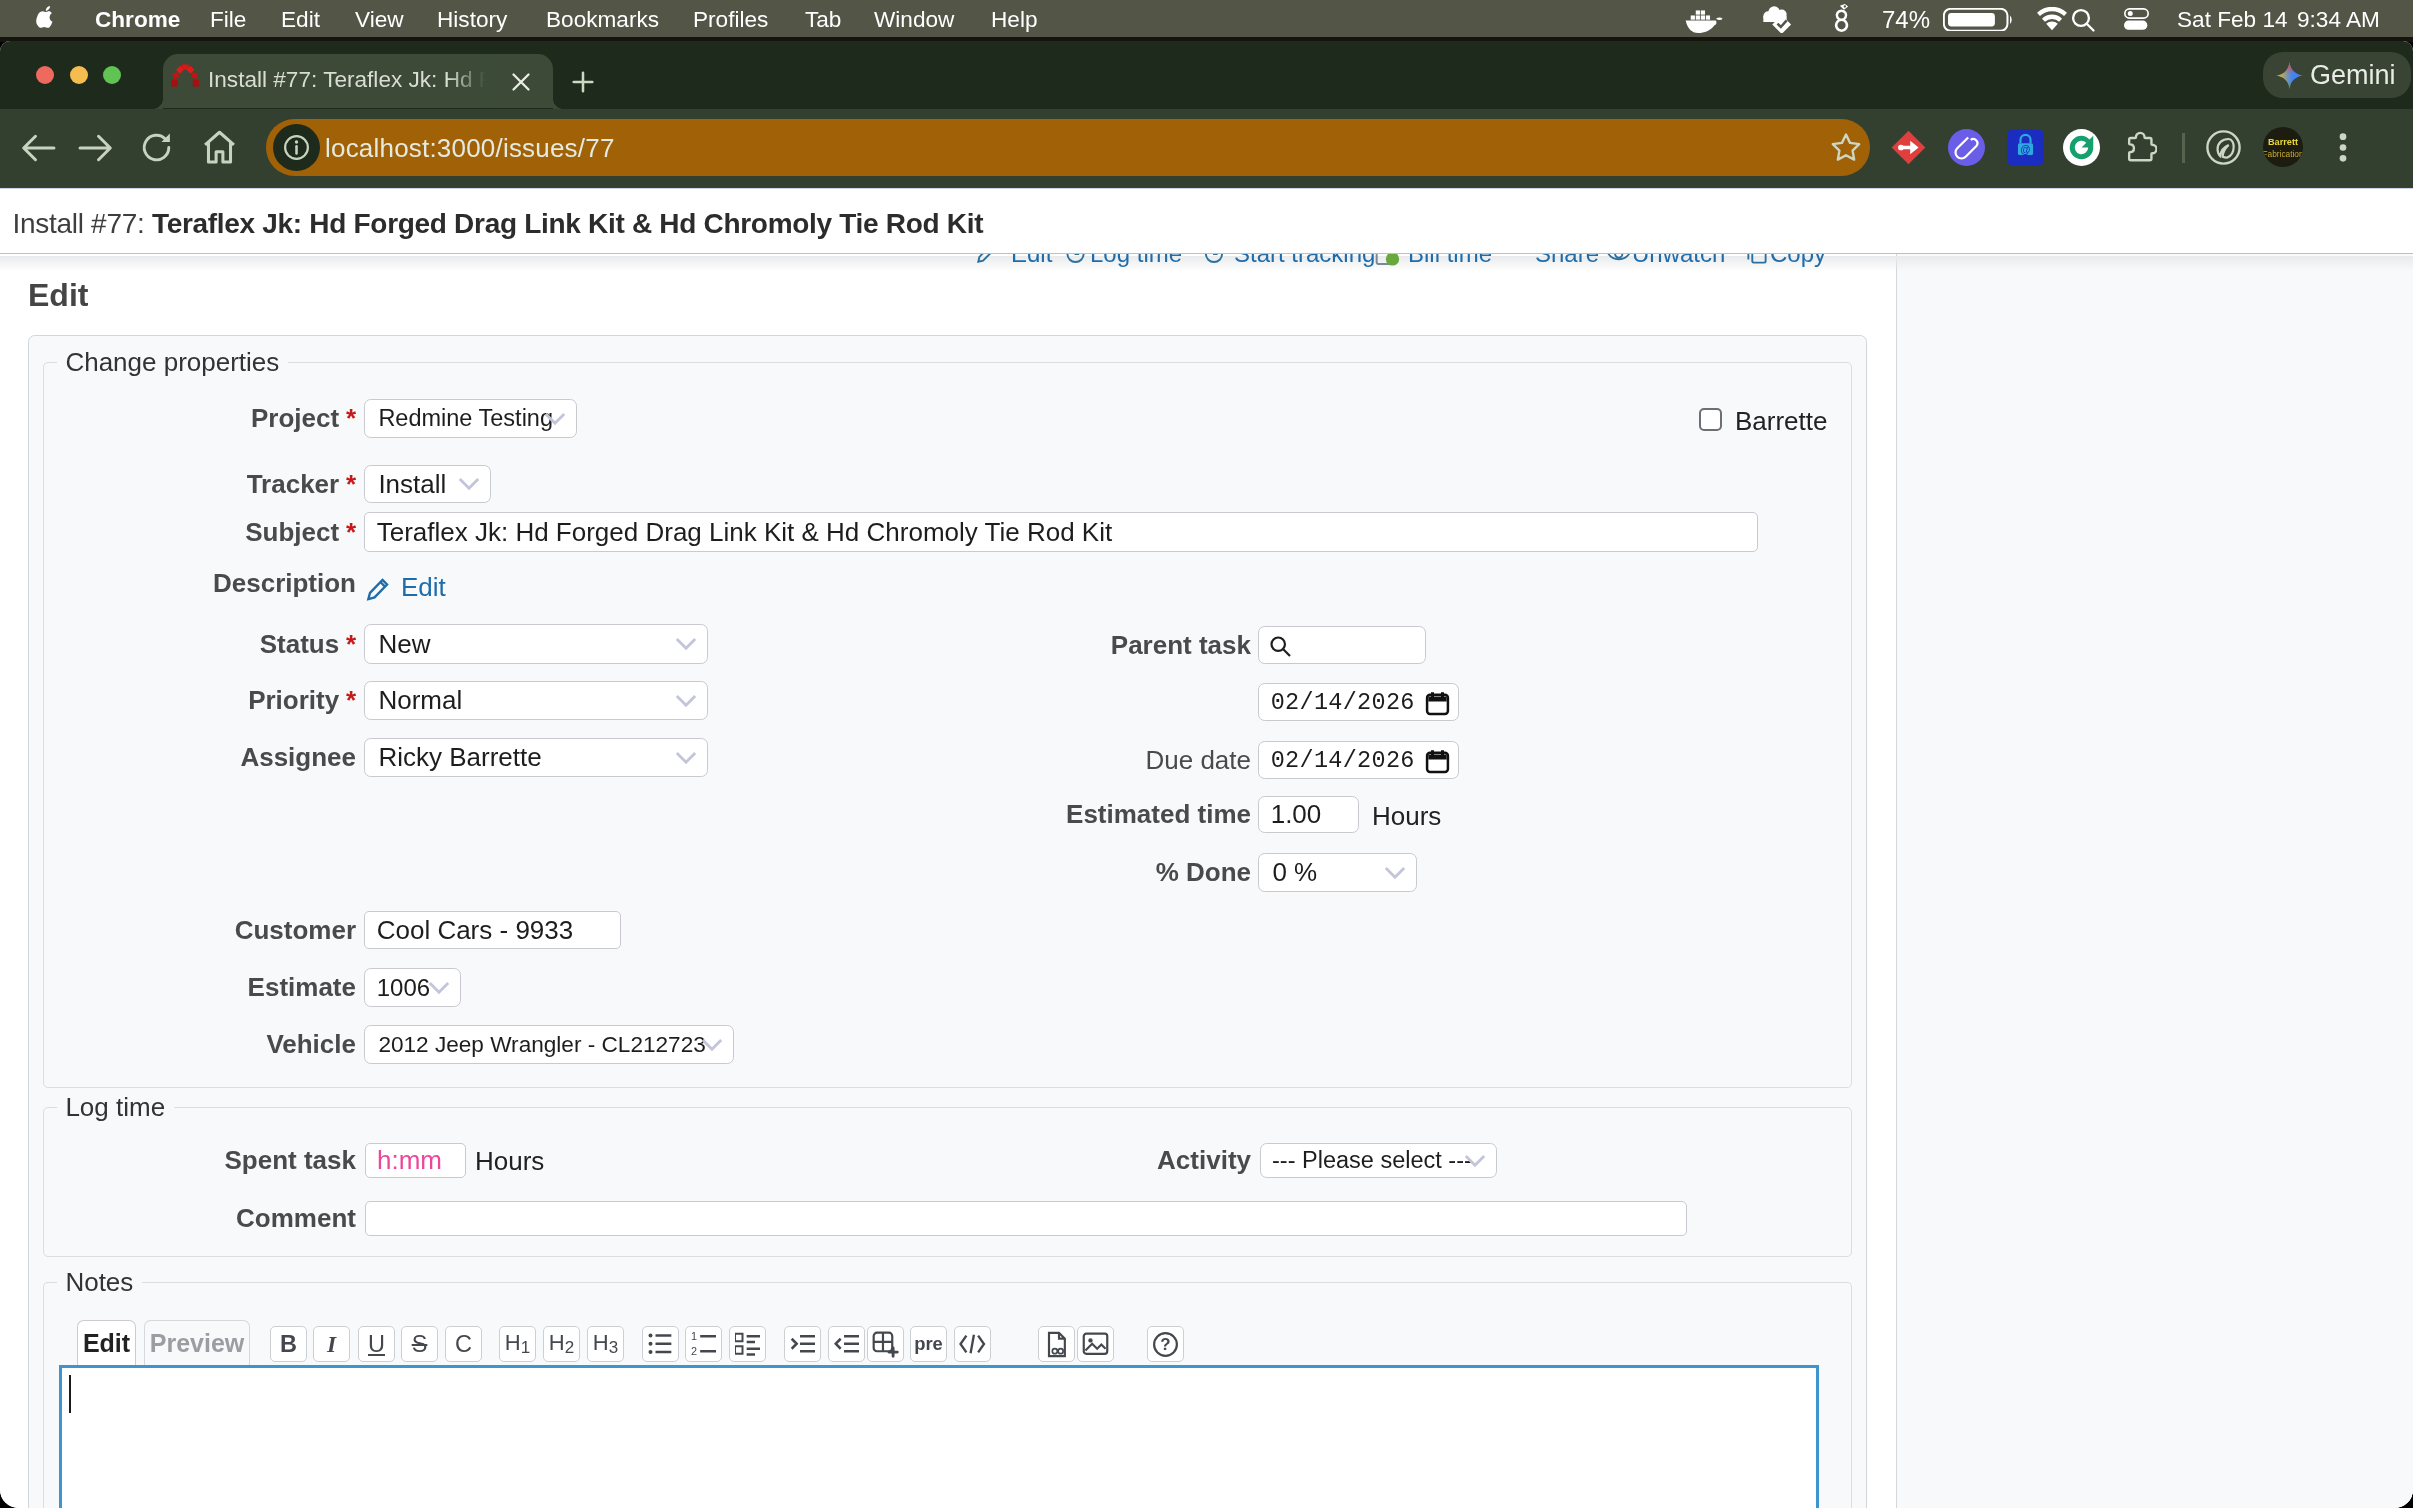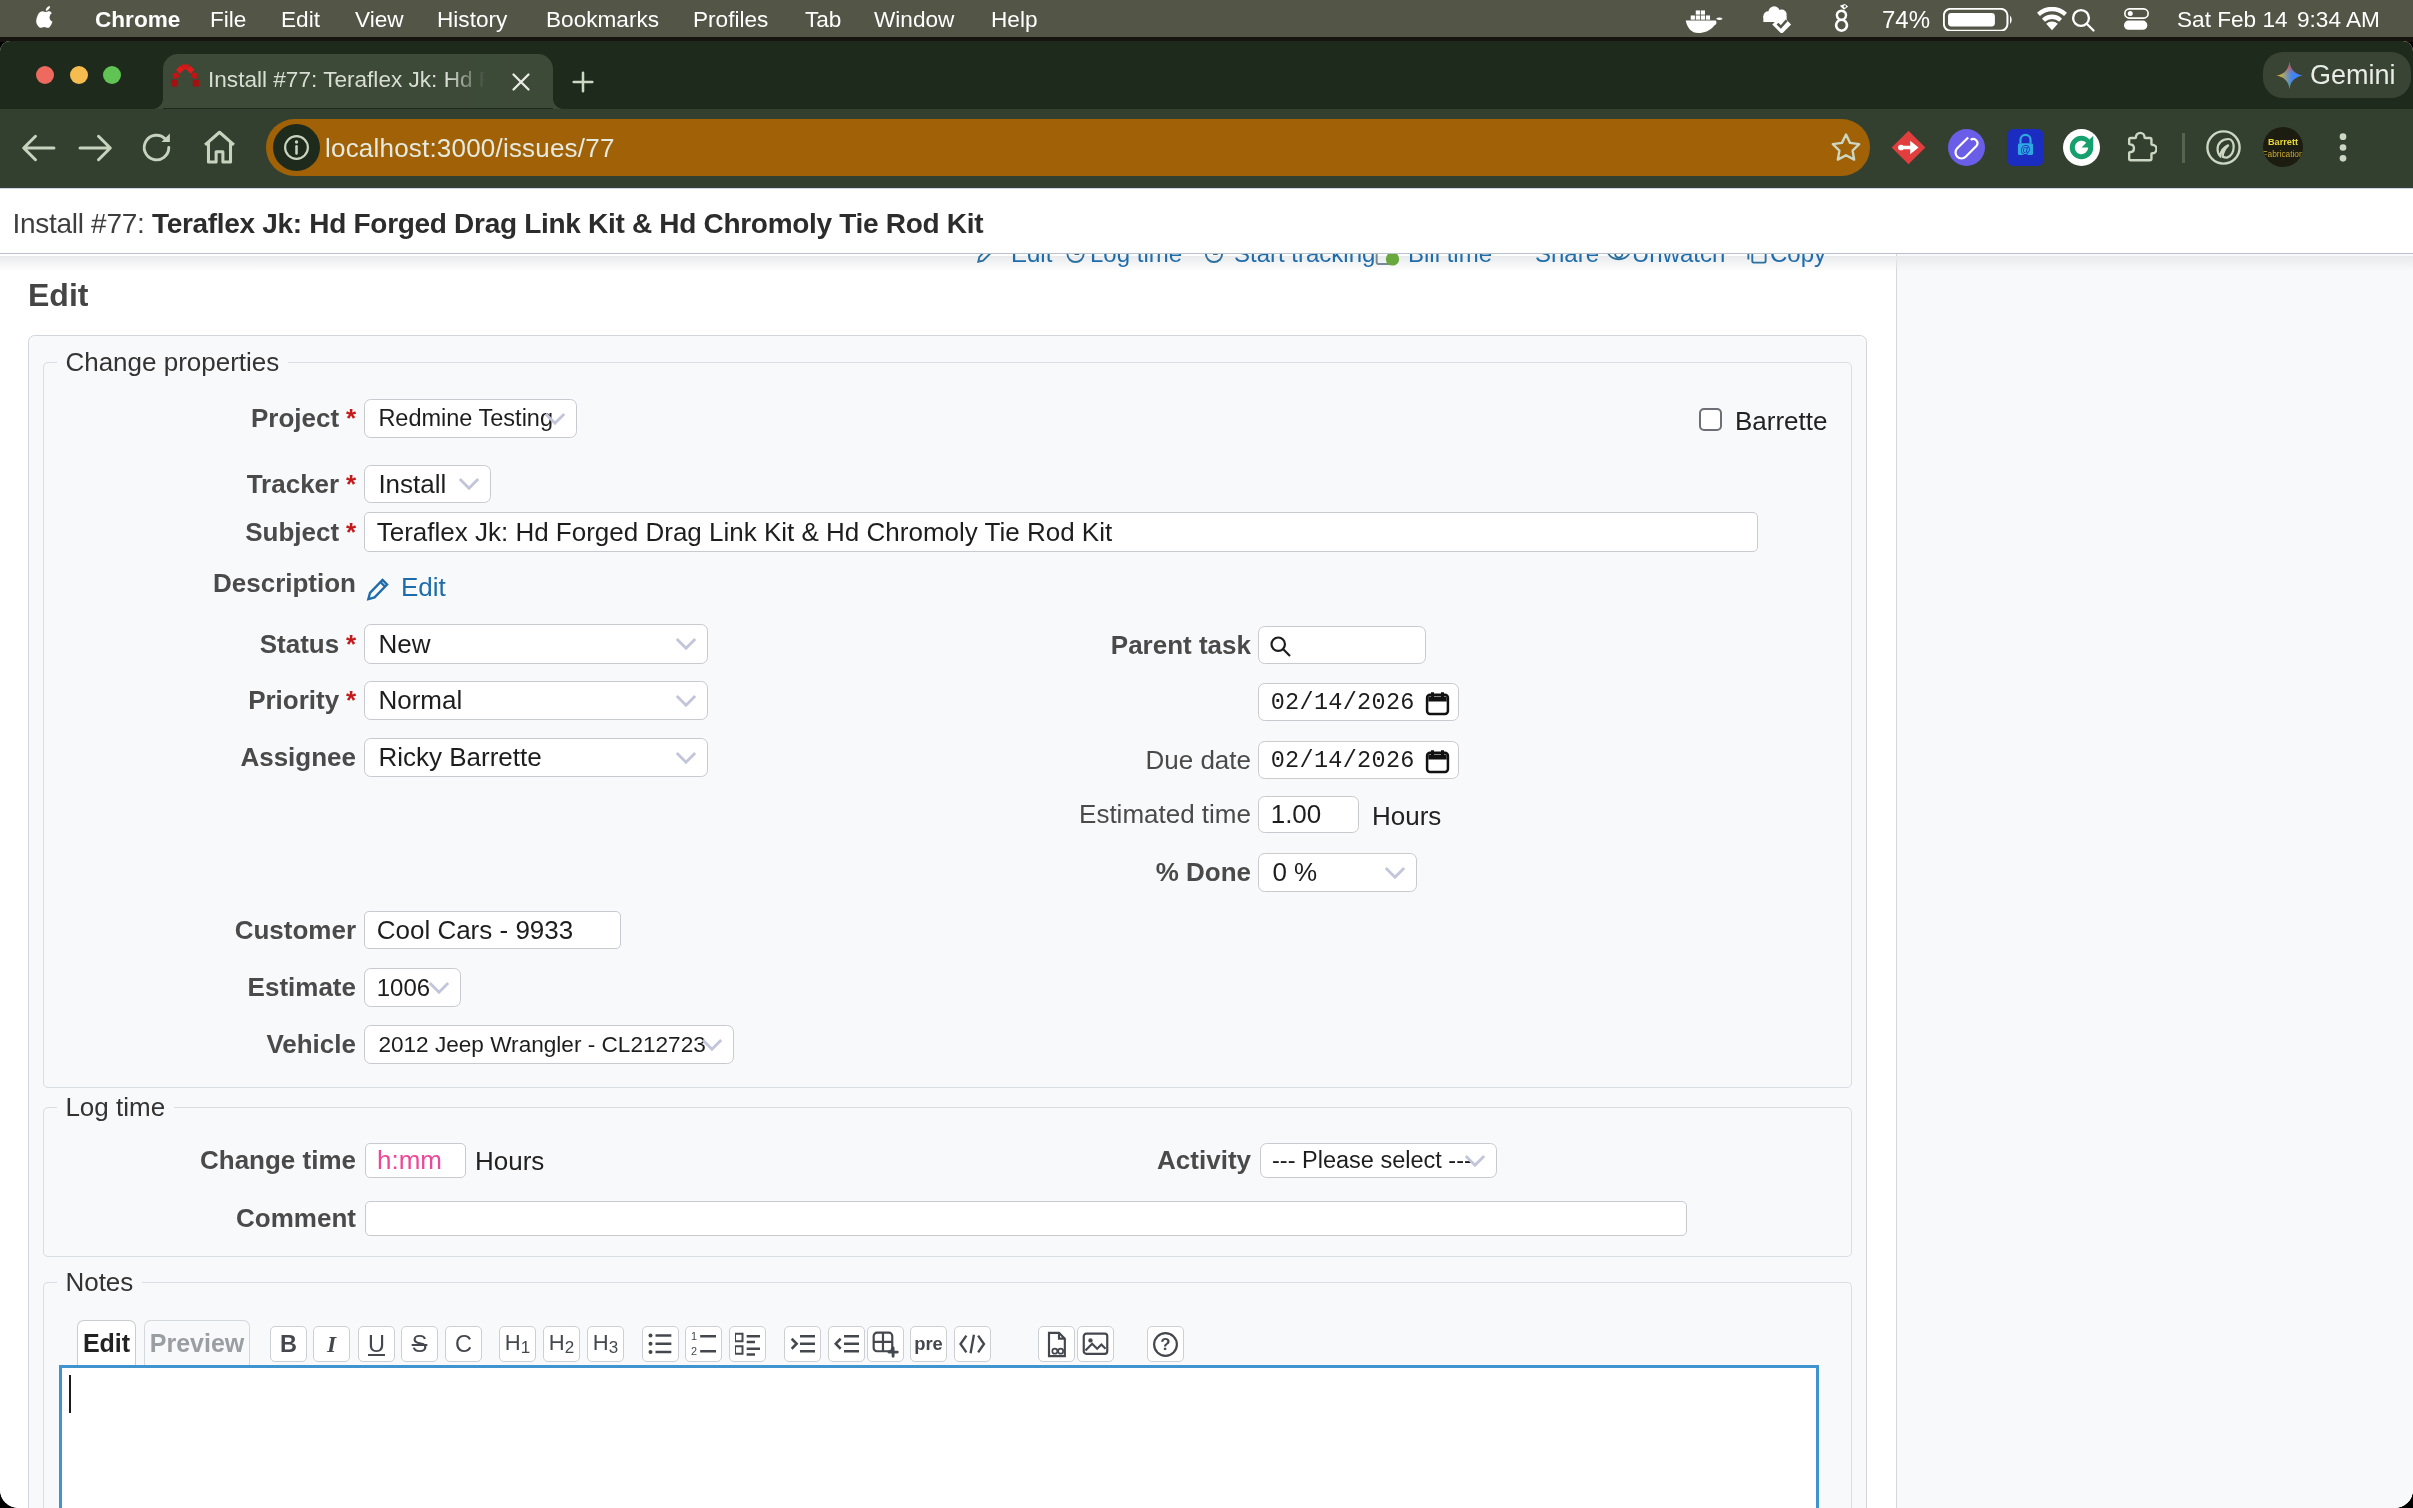--- a/index.html
+++ b/index.html
@@ -366,35 +366,35 @@
     <div class="lbl" style="left:838px;top:552px;width:413px;line-height:38px;font-weight:normal">Due date</div>
     <div class="inp" style="left:1258px;top:552px;width:201px;height:38px">
         <span class="txt" style="left:11.7px;font-family:'Liberation Mono',monospace;font-size:23.5px;letter-spacing:0.3px">02/14/2026</span>
       <svg class="abs" style="right:8.4px;top:6.7px" width="25" height="25" viewBox="0 0 30 30">
           <rect x="2.5" y="4.5" width="25" height="23" rx="3.5" fill="none" stroke="#111" stroke-width="3"></rect>
           <path stroke="#111" stroke-width="3.6" d="M9 1.5 v6 M21 1.5 v6"></path>
           <path fill="#111" d="M4 6.5 h22 v6 h-22 z"></path>
         </svg>
       </div>
 
-    <div class="lbl" style="left:838px;top:607px;width:413px;line-height:37px;font-weight:normal">Estimated time</div>
+    <div class="lbl" style="left:838px;top:607px;width:413px;line-height:37px;font-weight:bold">Estimated time</div>
     <div class="inp" style="left:1258px;top:607px;width:101px;height:37px">
         <span class="txt" style="left:11.7px">1.00</span>
       </div>
     <span class="plain" style="left:1372px;top:612px">Hours</span>
 
     <div class="lbl" style="left:838px;top:664px;width:413px;line-height:39px;font-weight:bold">% Done</div>
     <div class="inp" style="left:1258px;top:664px;width:159px;height:39px">
         <span class="txt">0 %</span>
         <svg class="chev" viewBox="0 0 26 16">
           <path fill="none" stroke="#c3c6da" stroke-width="3.4" d="M2 2 L13 13 L24 2"></path>
         </svg>
       </div>
 
-    <div class="lbl" style="left:0;top:954px;width:356px;line-height:35px">Change time</div>
+    <div class="lbl" style="left:0;top:954px;width:356px;line-height:35px">Spent task</div>
     <div class="inp" style="left:365px;top:954px;width:101px;height:35px;border-radius:5px">
         <span class="txt" style="left:11px;color:#ec4899">h:mm</span>
       </div>
     <span class="plain" style="left:475px;top:957px">Hours</span>
     <div class="lbl" style="left:838px;top:954px;width:413px;line-height:35px;font-weight:bold">Activity</div>
     <div class="inp" style="left:1260px;top:954px;width:237px;height:35px">
         <span class="txt" style="left:11px;font-size:23.5px">--- Please select ---</span>
         <svg class="chev" viewBox="0 0 26 16">
           <path fill="none" stroke="#c3c6da" stroke-width="3.4" d="M2 2 L13 13 L24 2"></path>
         </svg>

